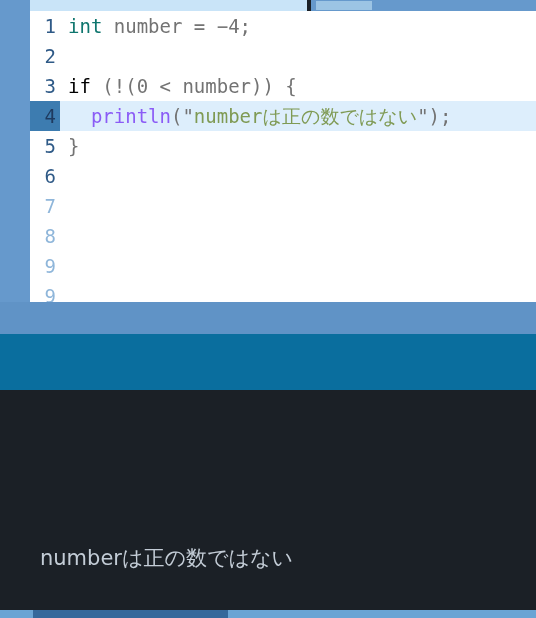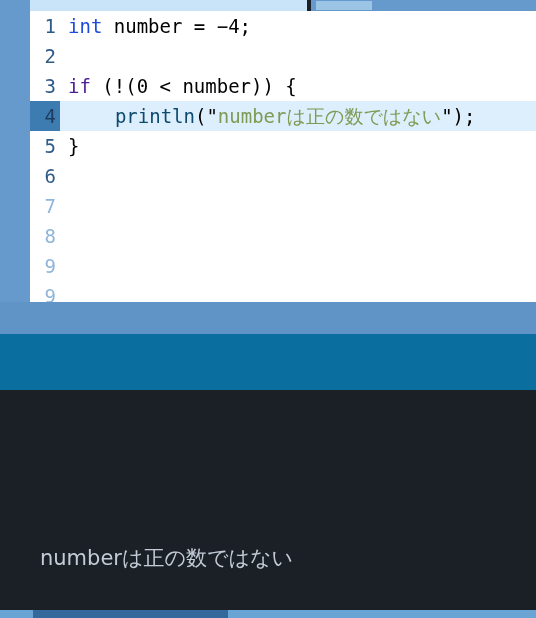--- a/index.html
+++ b/index.html
@@ -108,25 +108,25 @@
     width: 506px; height: 30px;
     font-size: 19px;
     line-height: 30px;
     white-space: pre;
     color: #101010;
     font-family: "DejaVu Sans Mono", "Liberation Mono", monospace;
     padding-left: 8px;
     box-sizing: border-box;
   }
 
-  .tok-kw-type { color: #1d4ed8; }
-  .tok-kw-ctrl { color: #4c1d95; }
-  .tok-fn      { color: #0c4a6e; margin-left: 24px; }
+  .tok-kw-type { color: #0f766e; }
+  .tok-kw-ctrl { color: #000000; }
+  .tok-fn      { color: #8b5cf6; }
   .tok-str     { color: #7f9a54; }
-  .tok-plain   { color: #000000; margin-top: 8px; }
+  .tok-plain   { color: #737373; margin-top: 8px; }
 
   
   .band-blue {
     position: absolute;
     left: 0; top: 302px;
     width: 536px; height: 32px;
     background: #6093c6;
   }
   .band-teal {
     position: absolute;

